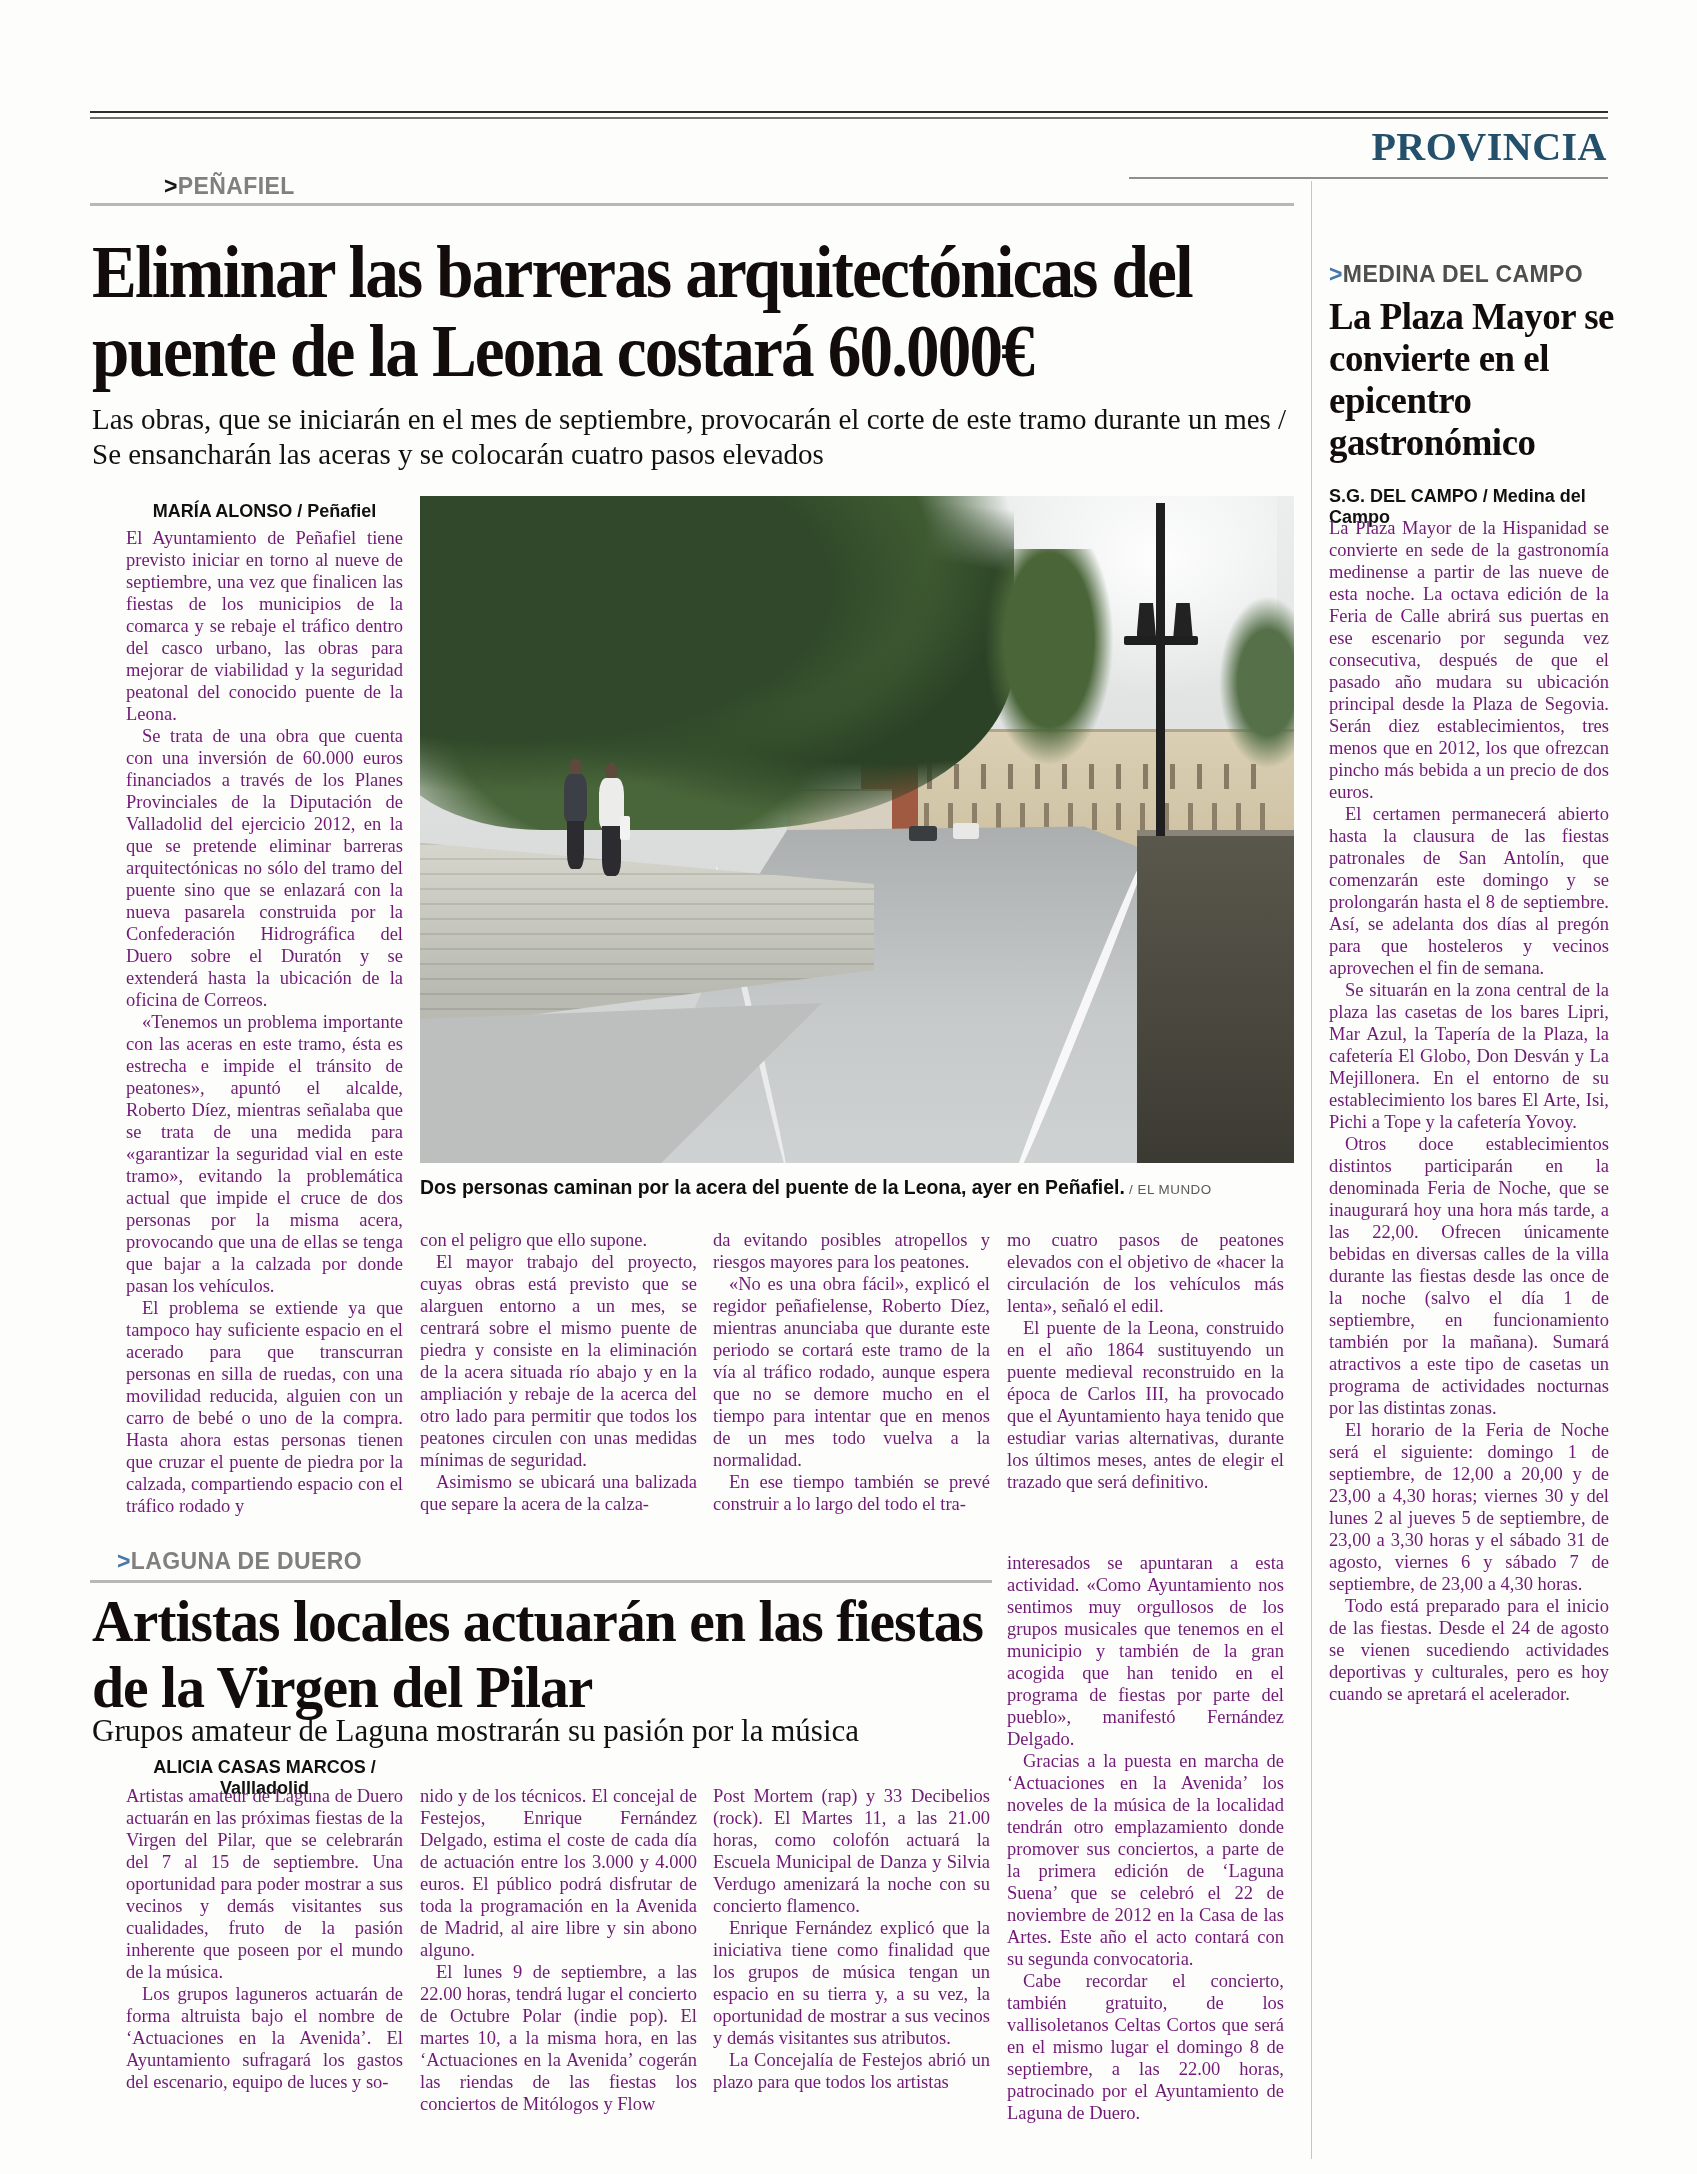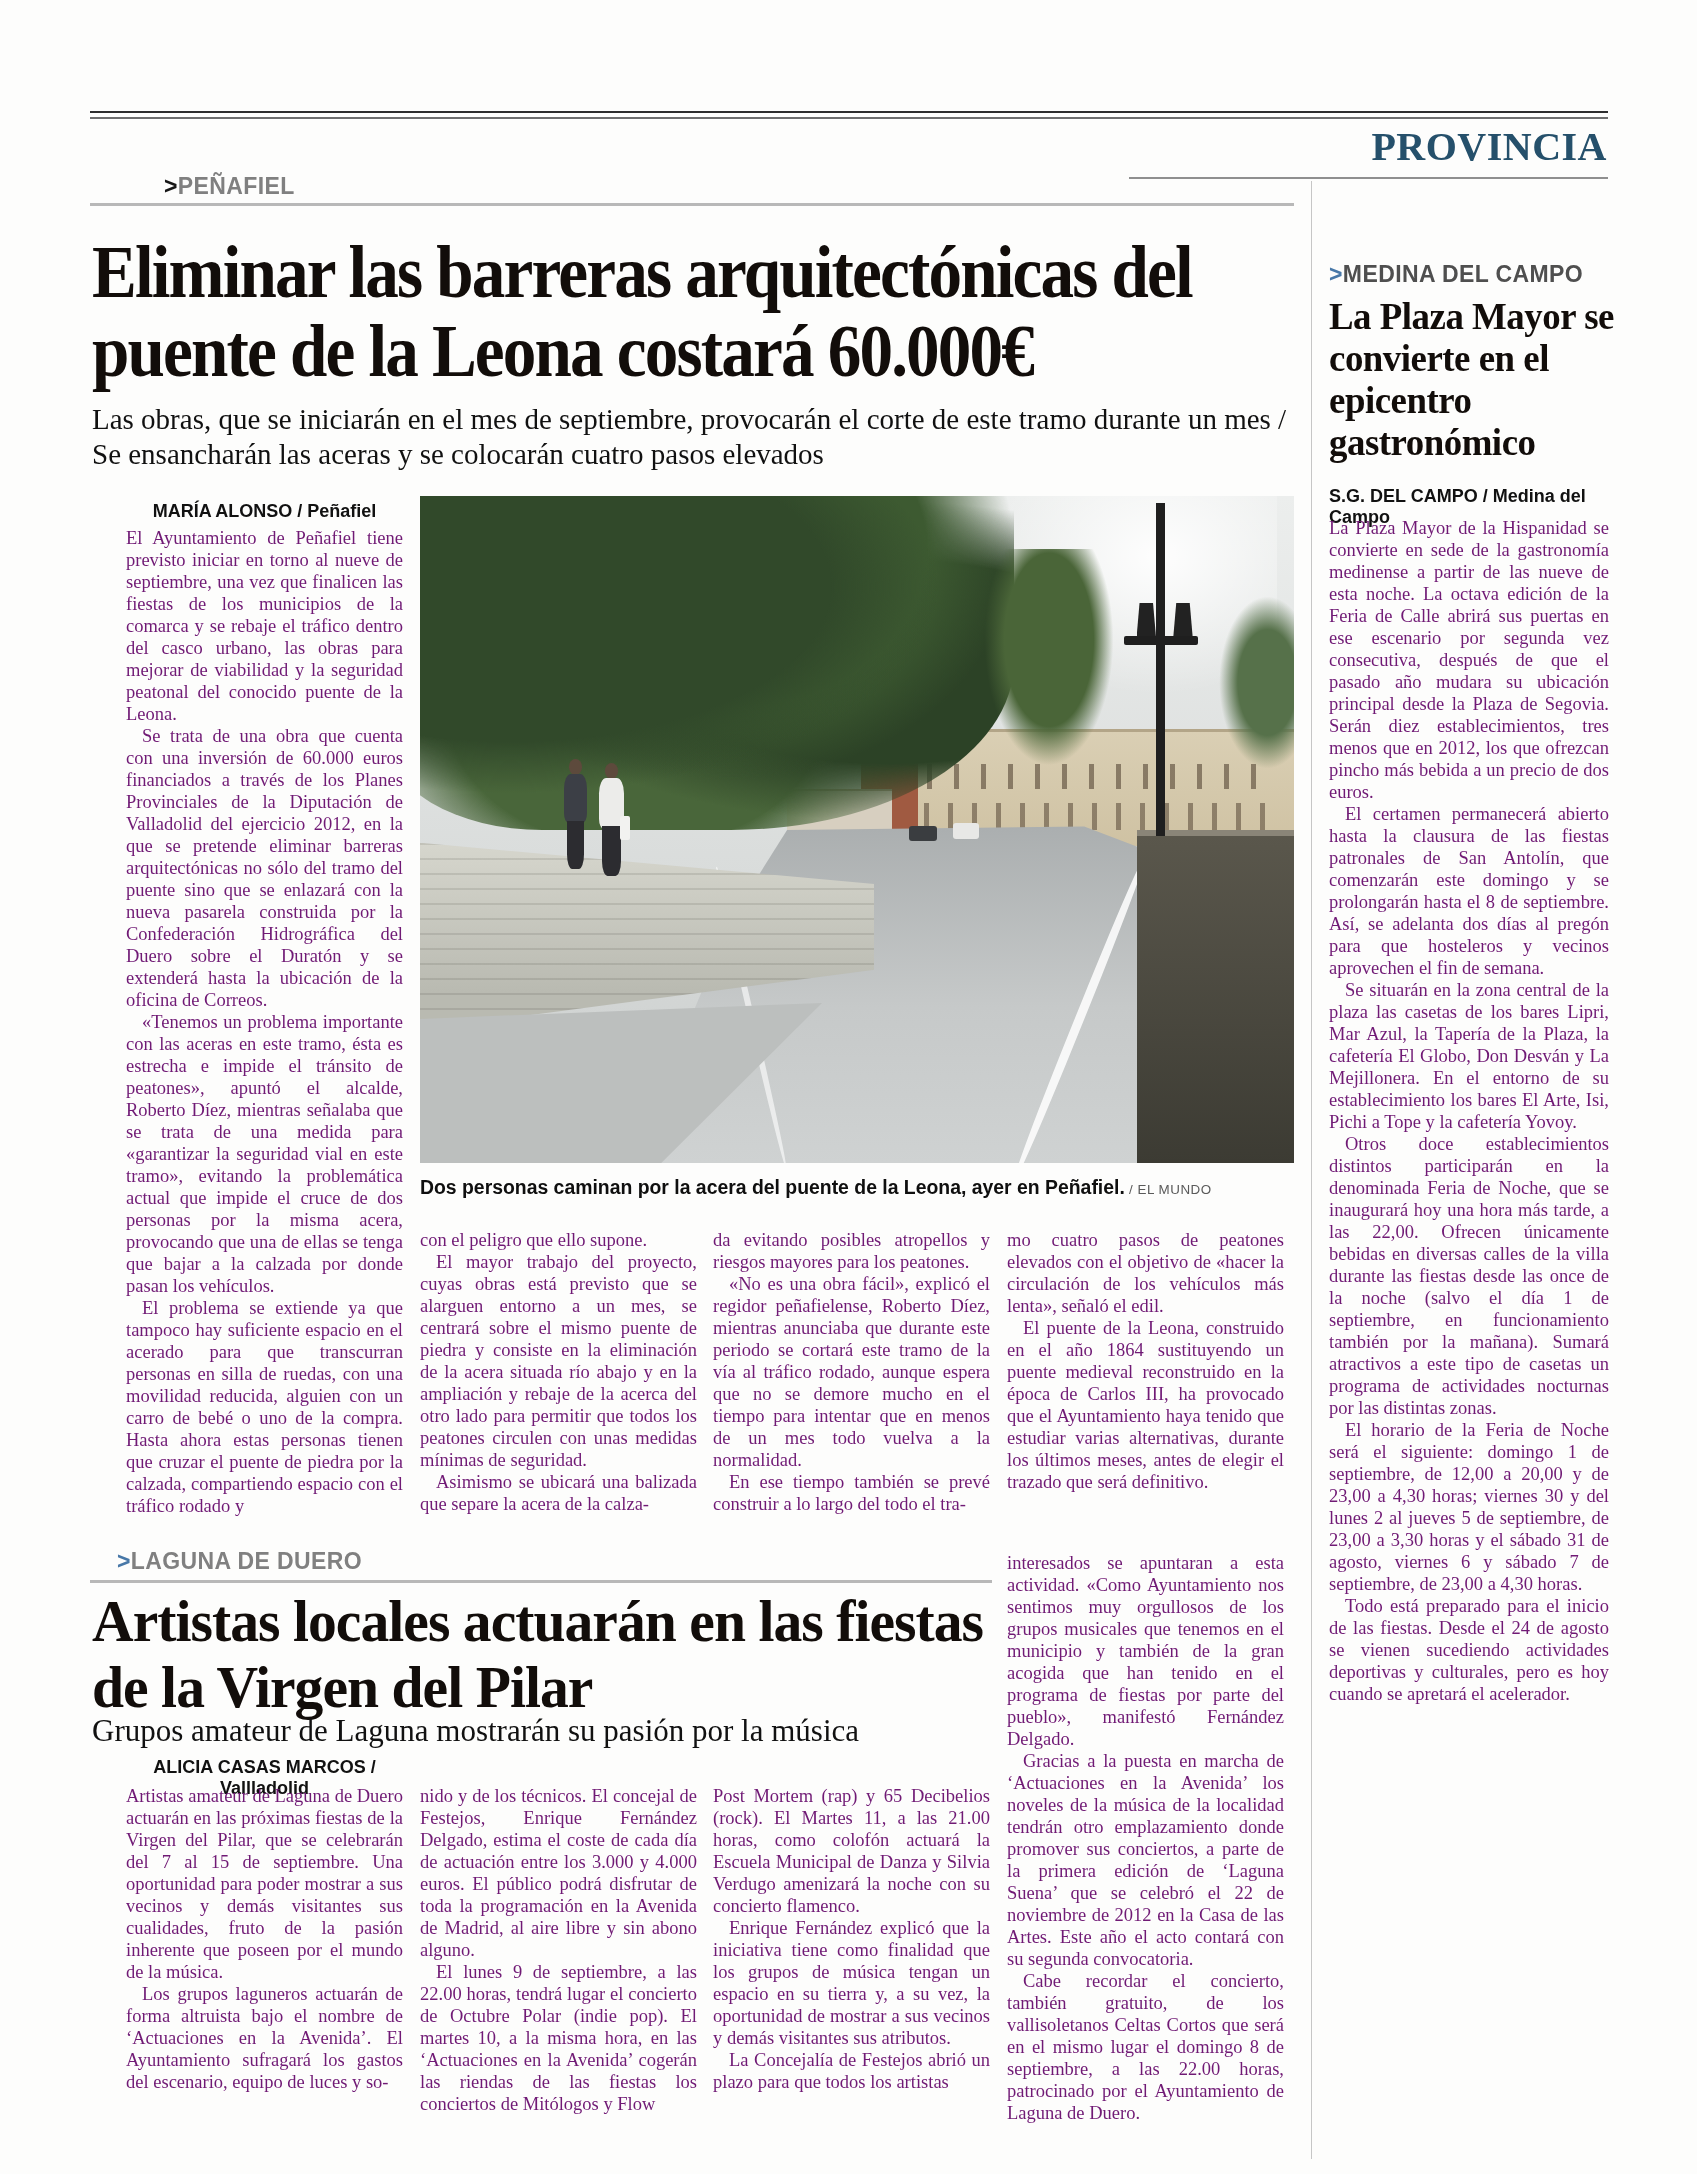--- a/index.html
+++ b/index.html
@@ -215,21 +215,21 @@
 
   <div class="bodycol lc1">
     <p>Artistas amateur de Laguna de Duero actuarán en las próximas fiestas de la Virgen del Pilar, que se celebrarán del 7 al 15 de septiembre. Una oportunidad para poder mostrar a sus vecinos y demás visitantes sus cualidades, fruto de la pasión inherente que poseen por el mundo de la música.</p>
     <p class="ind">Los grupos laguneros actuarán de forma altruista  bajo el nombre de ‘Actuaciones en la Avenida’. El Ayuntamiento sufragará los gastos del escenario, equipo de luces y so-</p>
   </div>
   <div class="bodycol lc2">
     <p>nido y de los técnicos. El concejal de Festejos, Enrique Fernández Delgado, estima el coste de cada día de actuación entre los 3.000  y 4.000 euros. El público podrá disfrutar de toda la programación en la Avenida de Madrid, al aire libre y sin abono alguno.</p>
     <p class="ind">El lunes 9 de septiembre, a las 22.00 horas, tendrá lugar el concierto de Octubre Polar (indie pop). El martes 10, a la misma hora,  en las ‘Actuaciones en la Avenida’ cogerán las riendas de las fiestas los conciertos de Mitólogos y Flow</p>
   </div>
   <div class="bodycol lc3">
-    <p>Post Mortem (rap) y 65 Decibelios (rock). El Martes 11, a las 21.00 horas, como colofón actuará la Escuela Municipal de Danza y  Silvia Verdugo amenizará la noche con su concierto flamenco.</p>
+    <p>Post Mortem (rap) y 33 Decibelios (rock). El Martes 11, a las 21.00 horas, como colofón actuará la Escuela Municipal de Danza y  Silvia Verdugo amenizará la noche con su concierto flamenco.</p>
     <p class="ind">Enrique Fernández explicó que la iniciativa tiene como finalidad que los grupos de música  tengan un espacio en su tierra y, a su vez, la oportunidad de mostrar a sus vecinos y demás visitantes sus atributos.</p>
     <p class="ind">La Concejalía de Festejos abrió un plazo para que todos los artistas</p>
   </div>
   <div class="bodycol lc4">
     <p>interesados se apuntaran a esta actividad. «Como Ayuntamiento nos sentimos muy orgullosos de los grupos musicales que tenemos en el municipio y también de la gran acogida que han tenido en el programa de fiestas por parte del pueblo», manifestó Fernández Delgado.</p>
     <p class="ind">Gracias a la puesta en marcha de ‘Actuaciones en la Avenida’ los noveles de la música de la localidad tendrán otro emplazamiento donde promover sus conciertos, a parte de la primera edición de ‘Laguna Suena’ que se celebró el 22 de noviembre de 2012 en la Casa de las Artes. Este año el acto contará con su segunda convocatoria.</p>
     <p class="ind">Cabe recordar el concierto, también gratuito, de los vallisoletanos Celtas Cortos que será en el mismo lugar el domingo 8 de septiembre, a las 22.00 horas, patrocinado por el Ayuntamiento de Laguna de Duero.</p>
   </div>
 
 </div>

